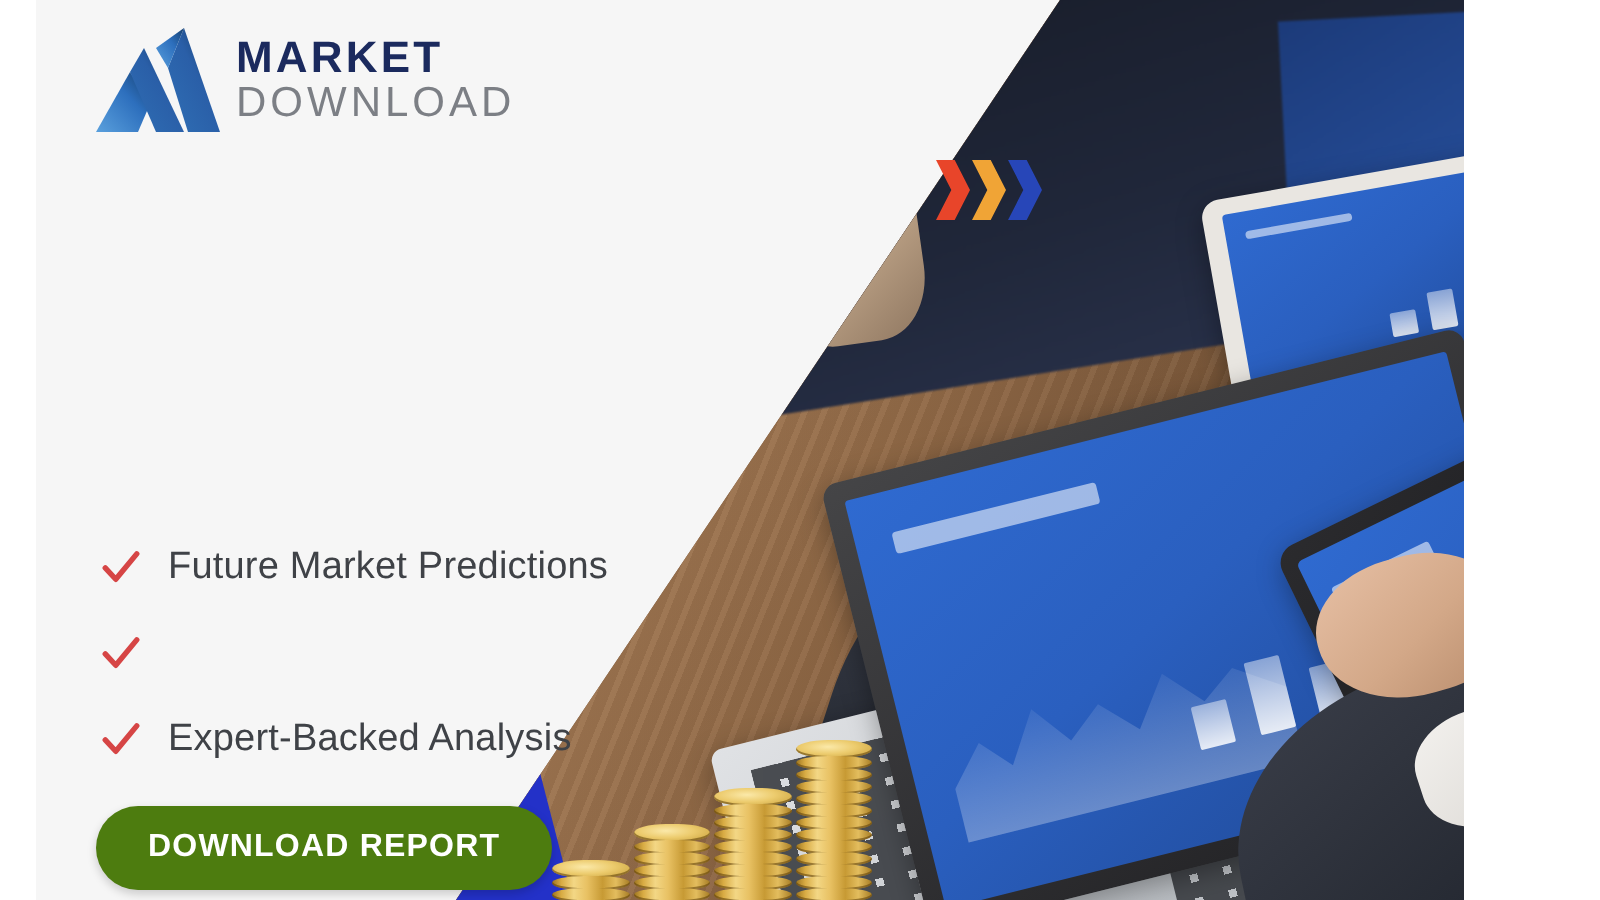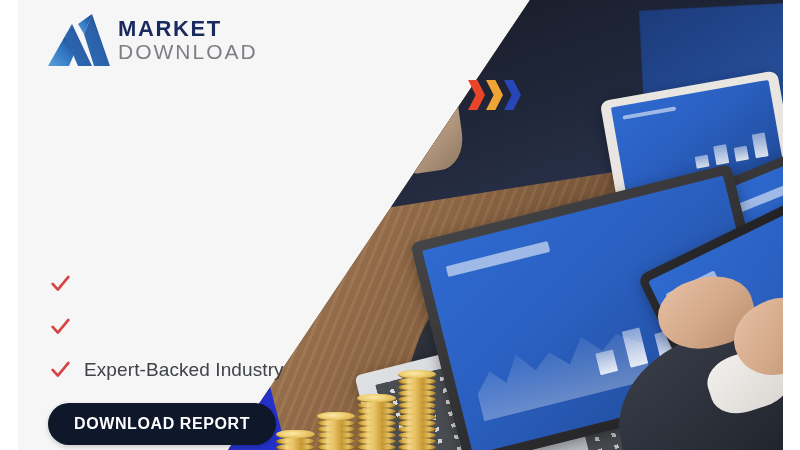--- a/index.html
+++ b/index.html
@@ -7,21 +7,21 @@
     margin: 0;
     padding: 0;
     background: #ffffff;
   }
   body {
     font-family: "Liberation Sans", sans-serif;
   }
 
   .banner {
     position: relative;
-    width: 800px;
+    width: 732px;
     height: 450px;
     overflow: hidden;
     background: #ffffff;
   }
 
   
   .bg-panel {
     position: absolute;
     left: 18px;
     top: 0;
@@ -598,30 +598,31 @@
       </div>
     </div>
 
 
 
     <ul class="bullets">
       <li class="bullet">
         <svg class="check" viewBox="0 0 24 24">
           <path d="M3 12.5 L9 19 L21 4.5" fill="none" stroke="#d64545" stroke-width="3.1" stroke-linecap="round" stroke-linejoin="round"></path>
         </svg>
+        <span class="bullet-label">Future Market Predictions</span>
       </li>
       <li class="bullet">
         <svg class="check" viewBox="0 0 24 24">
           <path d="M3 12.5 L9 19 L21 4.5" fill="none" stroke="#d64545" stroke-width="3.1" stroke-linecap="round" stroke-linejoin="round"></path>
         </svg>
       </li>
       <li class="bullet">
         <svg class="check" viewBox="0 0 24 24">
           <path d="M3 12.5 L9 19 L21 4.5" fill="none" stroke="#d64545" stroke-width="3.1" stroke-linecap="round" stroke-linejoin="round"></path>
         </svg>
-        <span class="bullet-label">Expert-Backed Industry</span>
+        <span class="bullet-label">Expert-Backed Analysis</span>
       </li>
     </ul>
 
-    <button class="cta" style="background: #0f172a; color: rgb(255, 255, 255);">DOWNLOAD REPORT</button>
+    <button class="cta" style="background: #4d7c0f; color: rgb(255, 255, 255);">DOWNLOAD REPORT</button>
 
   </div>
 </div>
 
 </body></html>

